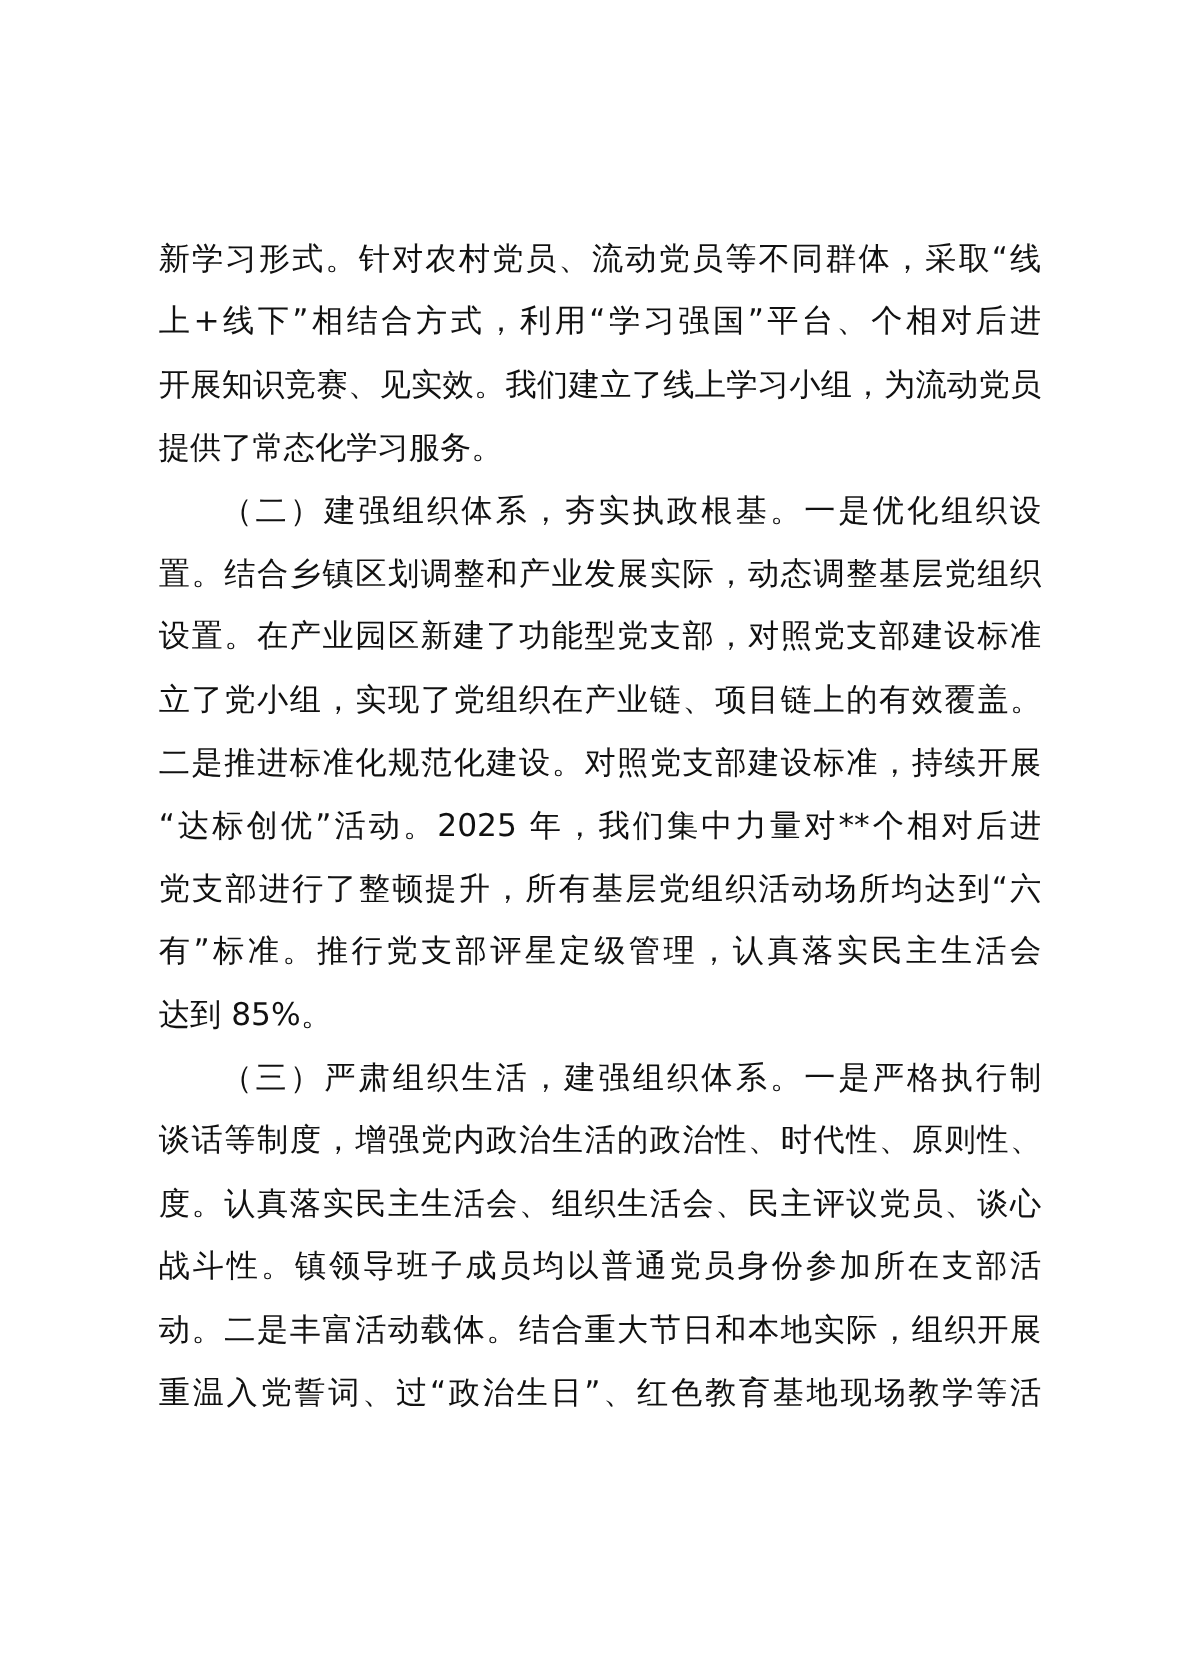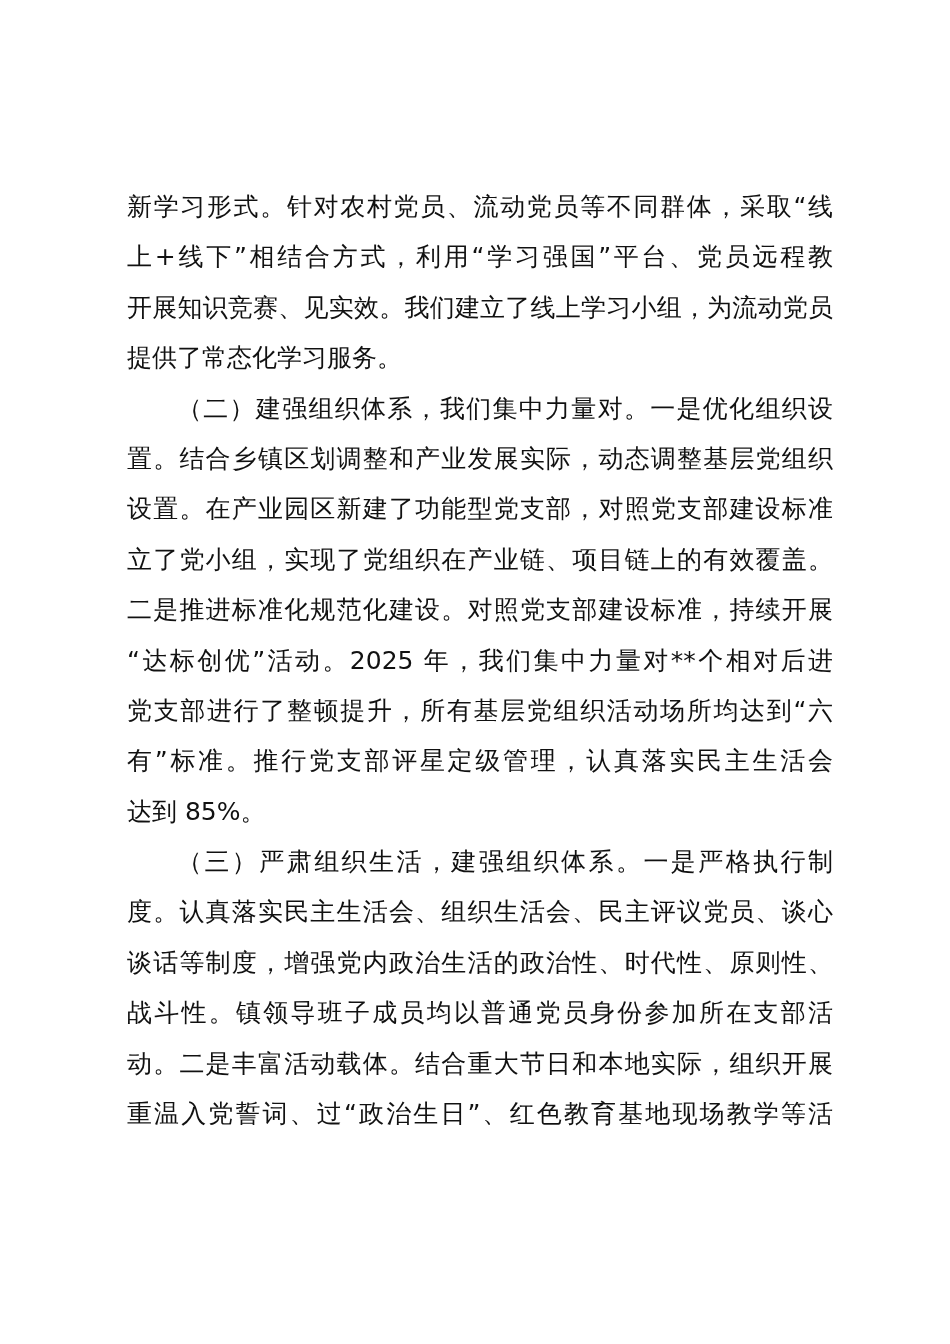--- a/index.html
+++ b/index.html
@@ -46,40 +46,40 @@
     }
   </style>
 </head>
 <body>
 
 <div class="page">
   <div class="body-text">
 
     <div>
       <div class="line">新学习形式。针对农村党员、流动党员等不同群体，采取“线</div>
-      <div class="line">上+线下”相结合方式，利用“学习强国”平台、党员远程教</div>
+      <div class="line">上+线下”相结合方式，利用“学习强国”平台、个相对后进</div>
       <div class="line">开展知识竞赛、见实效。我们建立了线上学习小组，为流动党员</div>
       <div class="line last">提供了常态化学习服务。</div>
     </div>
 
     <div>
-      <div class="line indent">（二）建强组织体系，我们集中力量对。一是优化组织设</div>
+      <div class="line indent">（二）建强组织体系，夯实执政根基。一是优化组织设</div>
       <div class="line">置。结合乡镇区划调整和产业发展实际，动态调整基层党组织</div>
       <div class="line">设置。在产业园区新建了功能型党支部，对照党支部建设标准</div>
       <div class="line">立了党小组，实现了党组织在产业链、项目链上的有效覆盖。</div>
       <div class="line">二是推进标准化规范化建设。对照党支部建设标准，持续开展</div>
       <div class="line">“达标创优”活动。2025 年，我们集中力量对**个相对后进</div>
       <div class="line">党支部进行了整顿提升，所有基层党组织活动场所均达到“六</div>
       <div class="line">有”标准。推行党支部评星定级管理，认真落实民主生活会</div>
       <div class="line last">达到 85%。</div>
     </div>
 
     <div>
       <div class="line indent">（三）严肃组织生活，建强组织体系。一是严格执行制</div>
+      <div class="line">谈话等制度，增强党内政治生活的政治性、时代性、原则性、</div>
       <div class="line">度。认真落实民主生活会、组织生活会、民主评议党员、谈心</div>
-      <div class="line">谈话等制度，增强党内政治生活的政治性、时代性、原则性、</div>
       <div class="line">战斗性。镇领导班子成员均以普通党员身份参加所在支部活</div>
       <div class="line">动。二是丰富活动载体。结合重大节日和本地实际，组织开展</div>
       <div class="line">重温入党誓词、过“政治生日”、红色教育基地现场教学等活</div>
     </div>
 
   </div>
 </div>
 
 </body></html>

